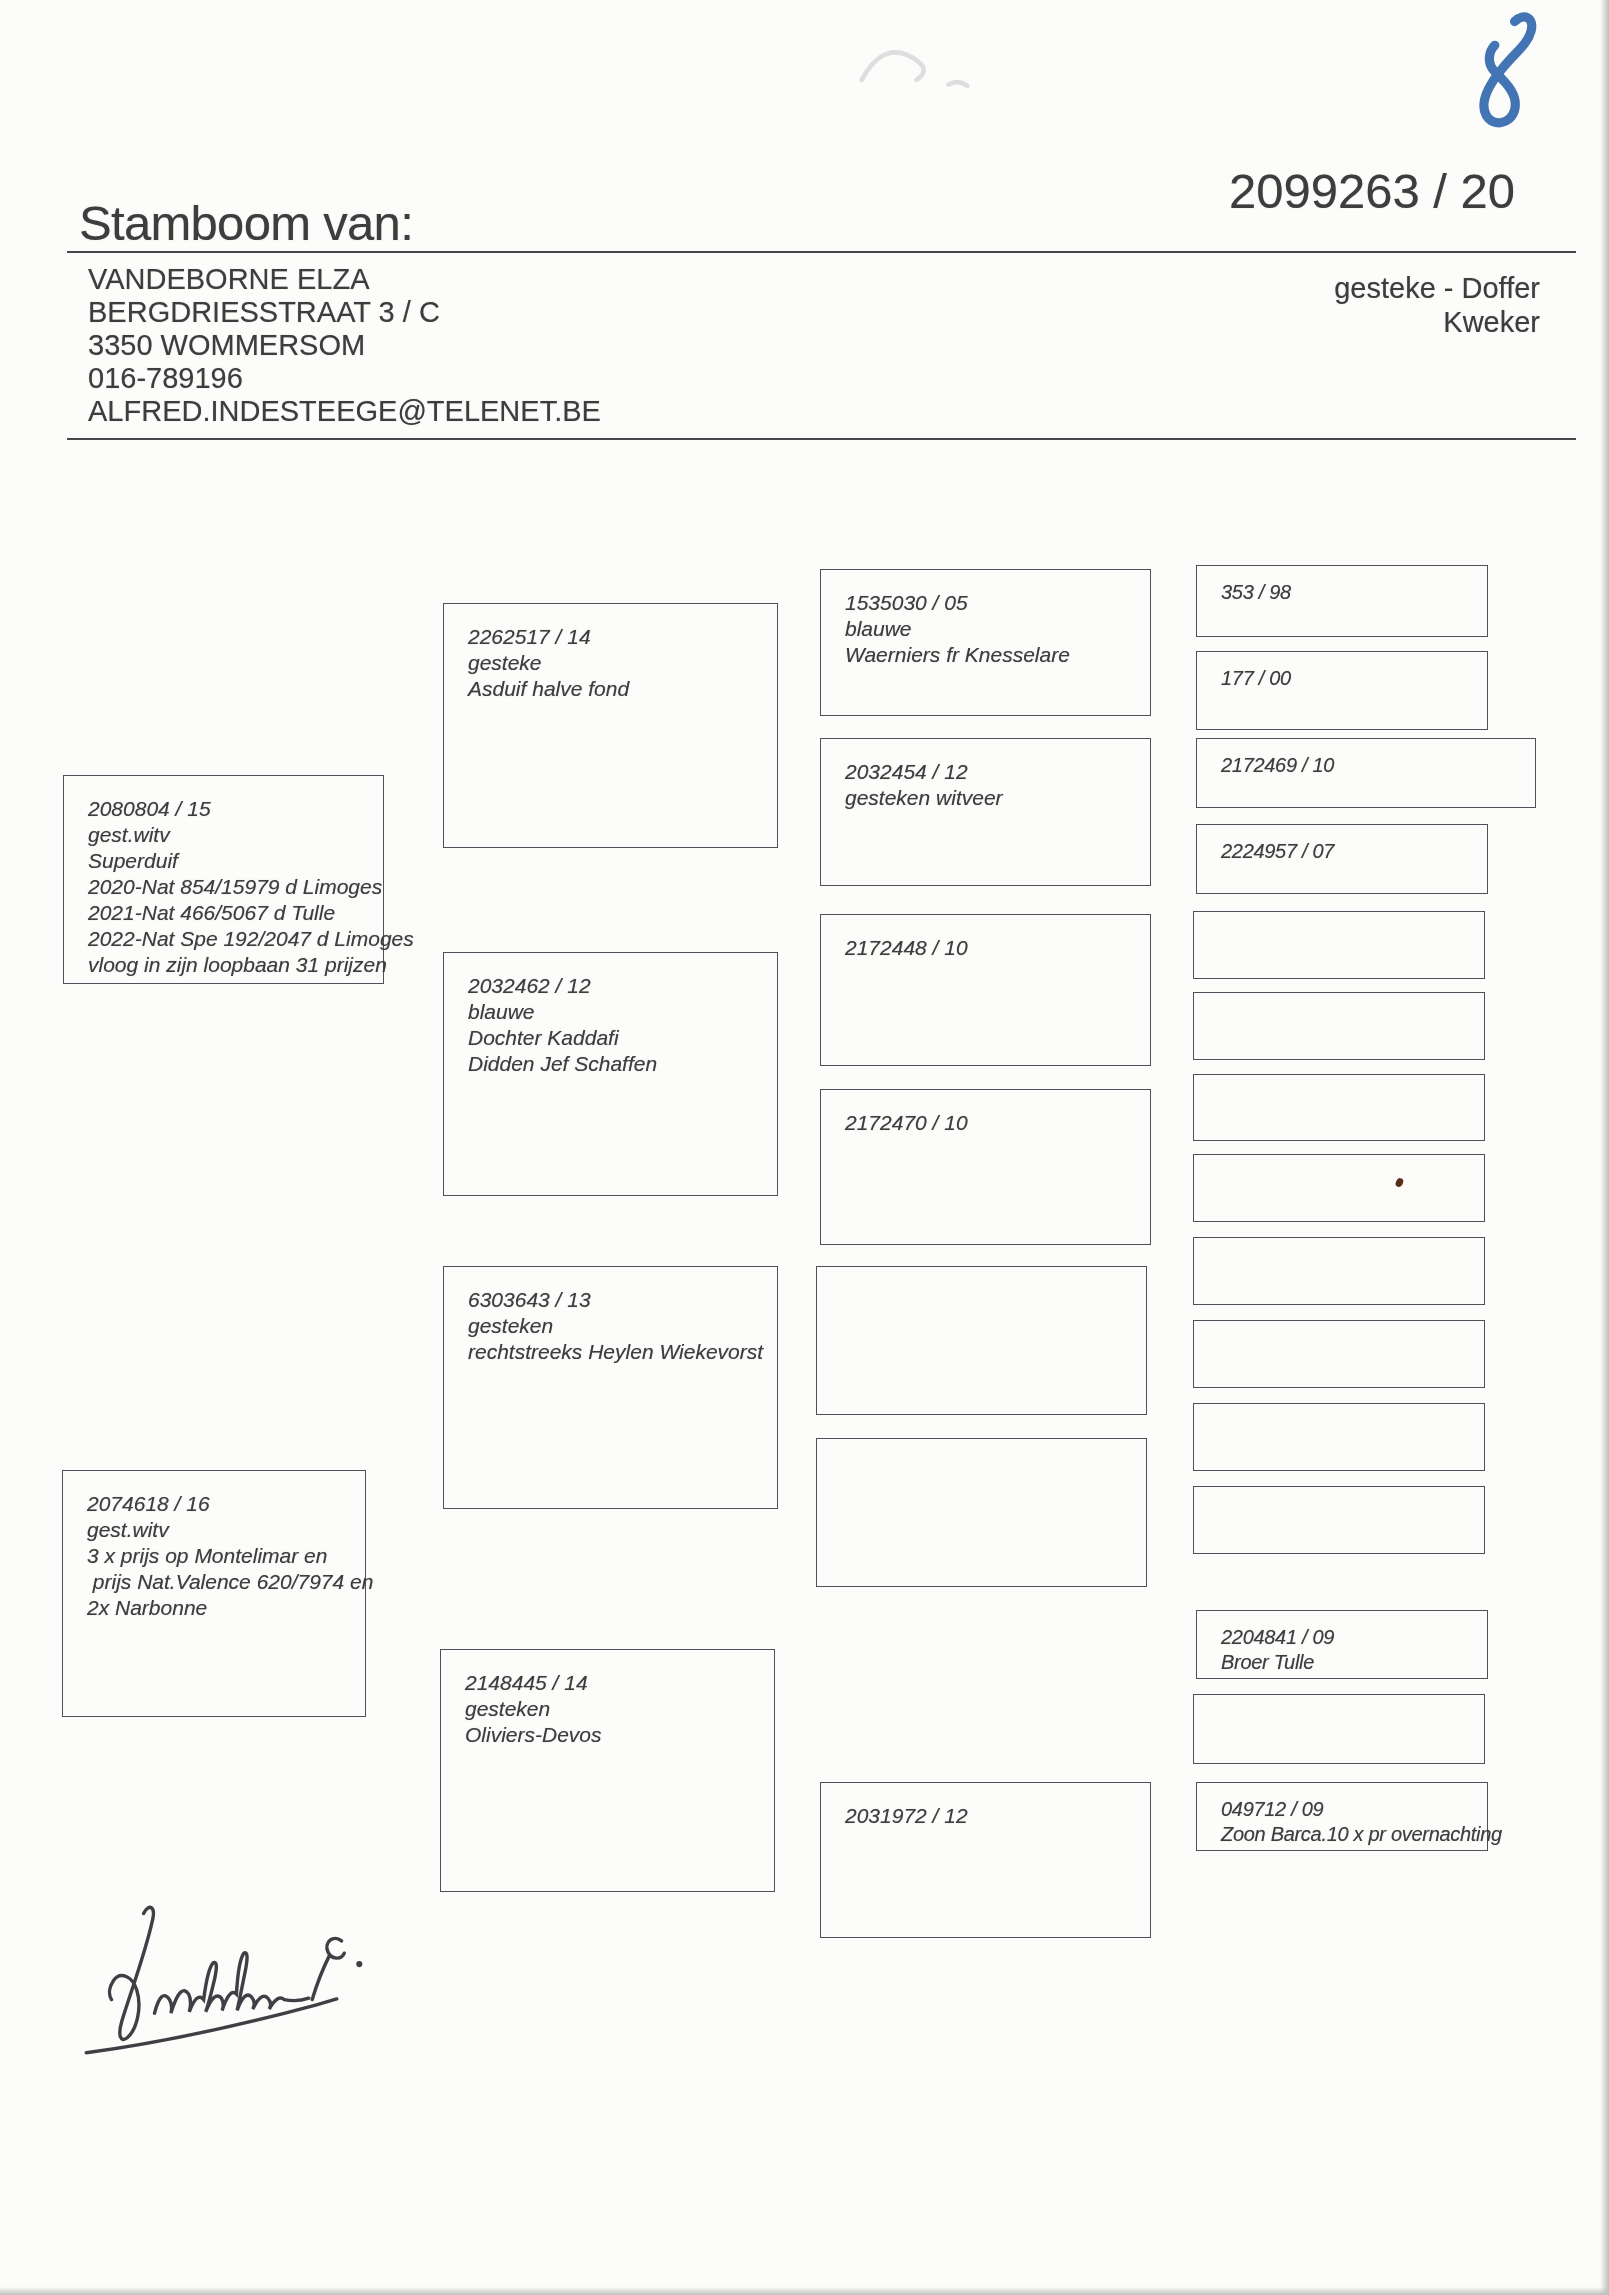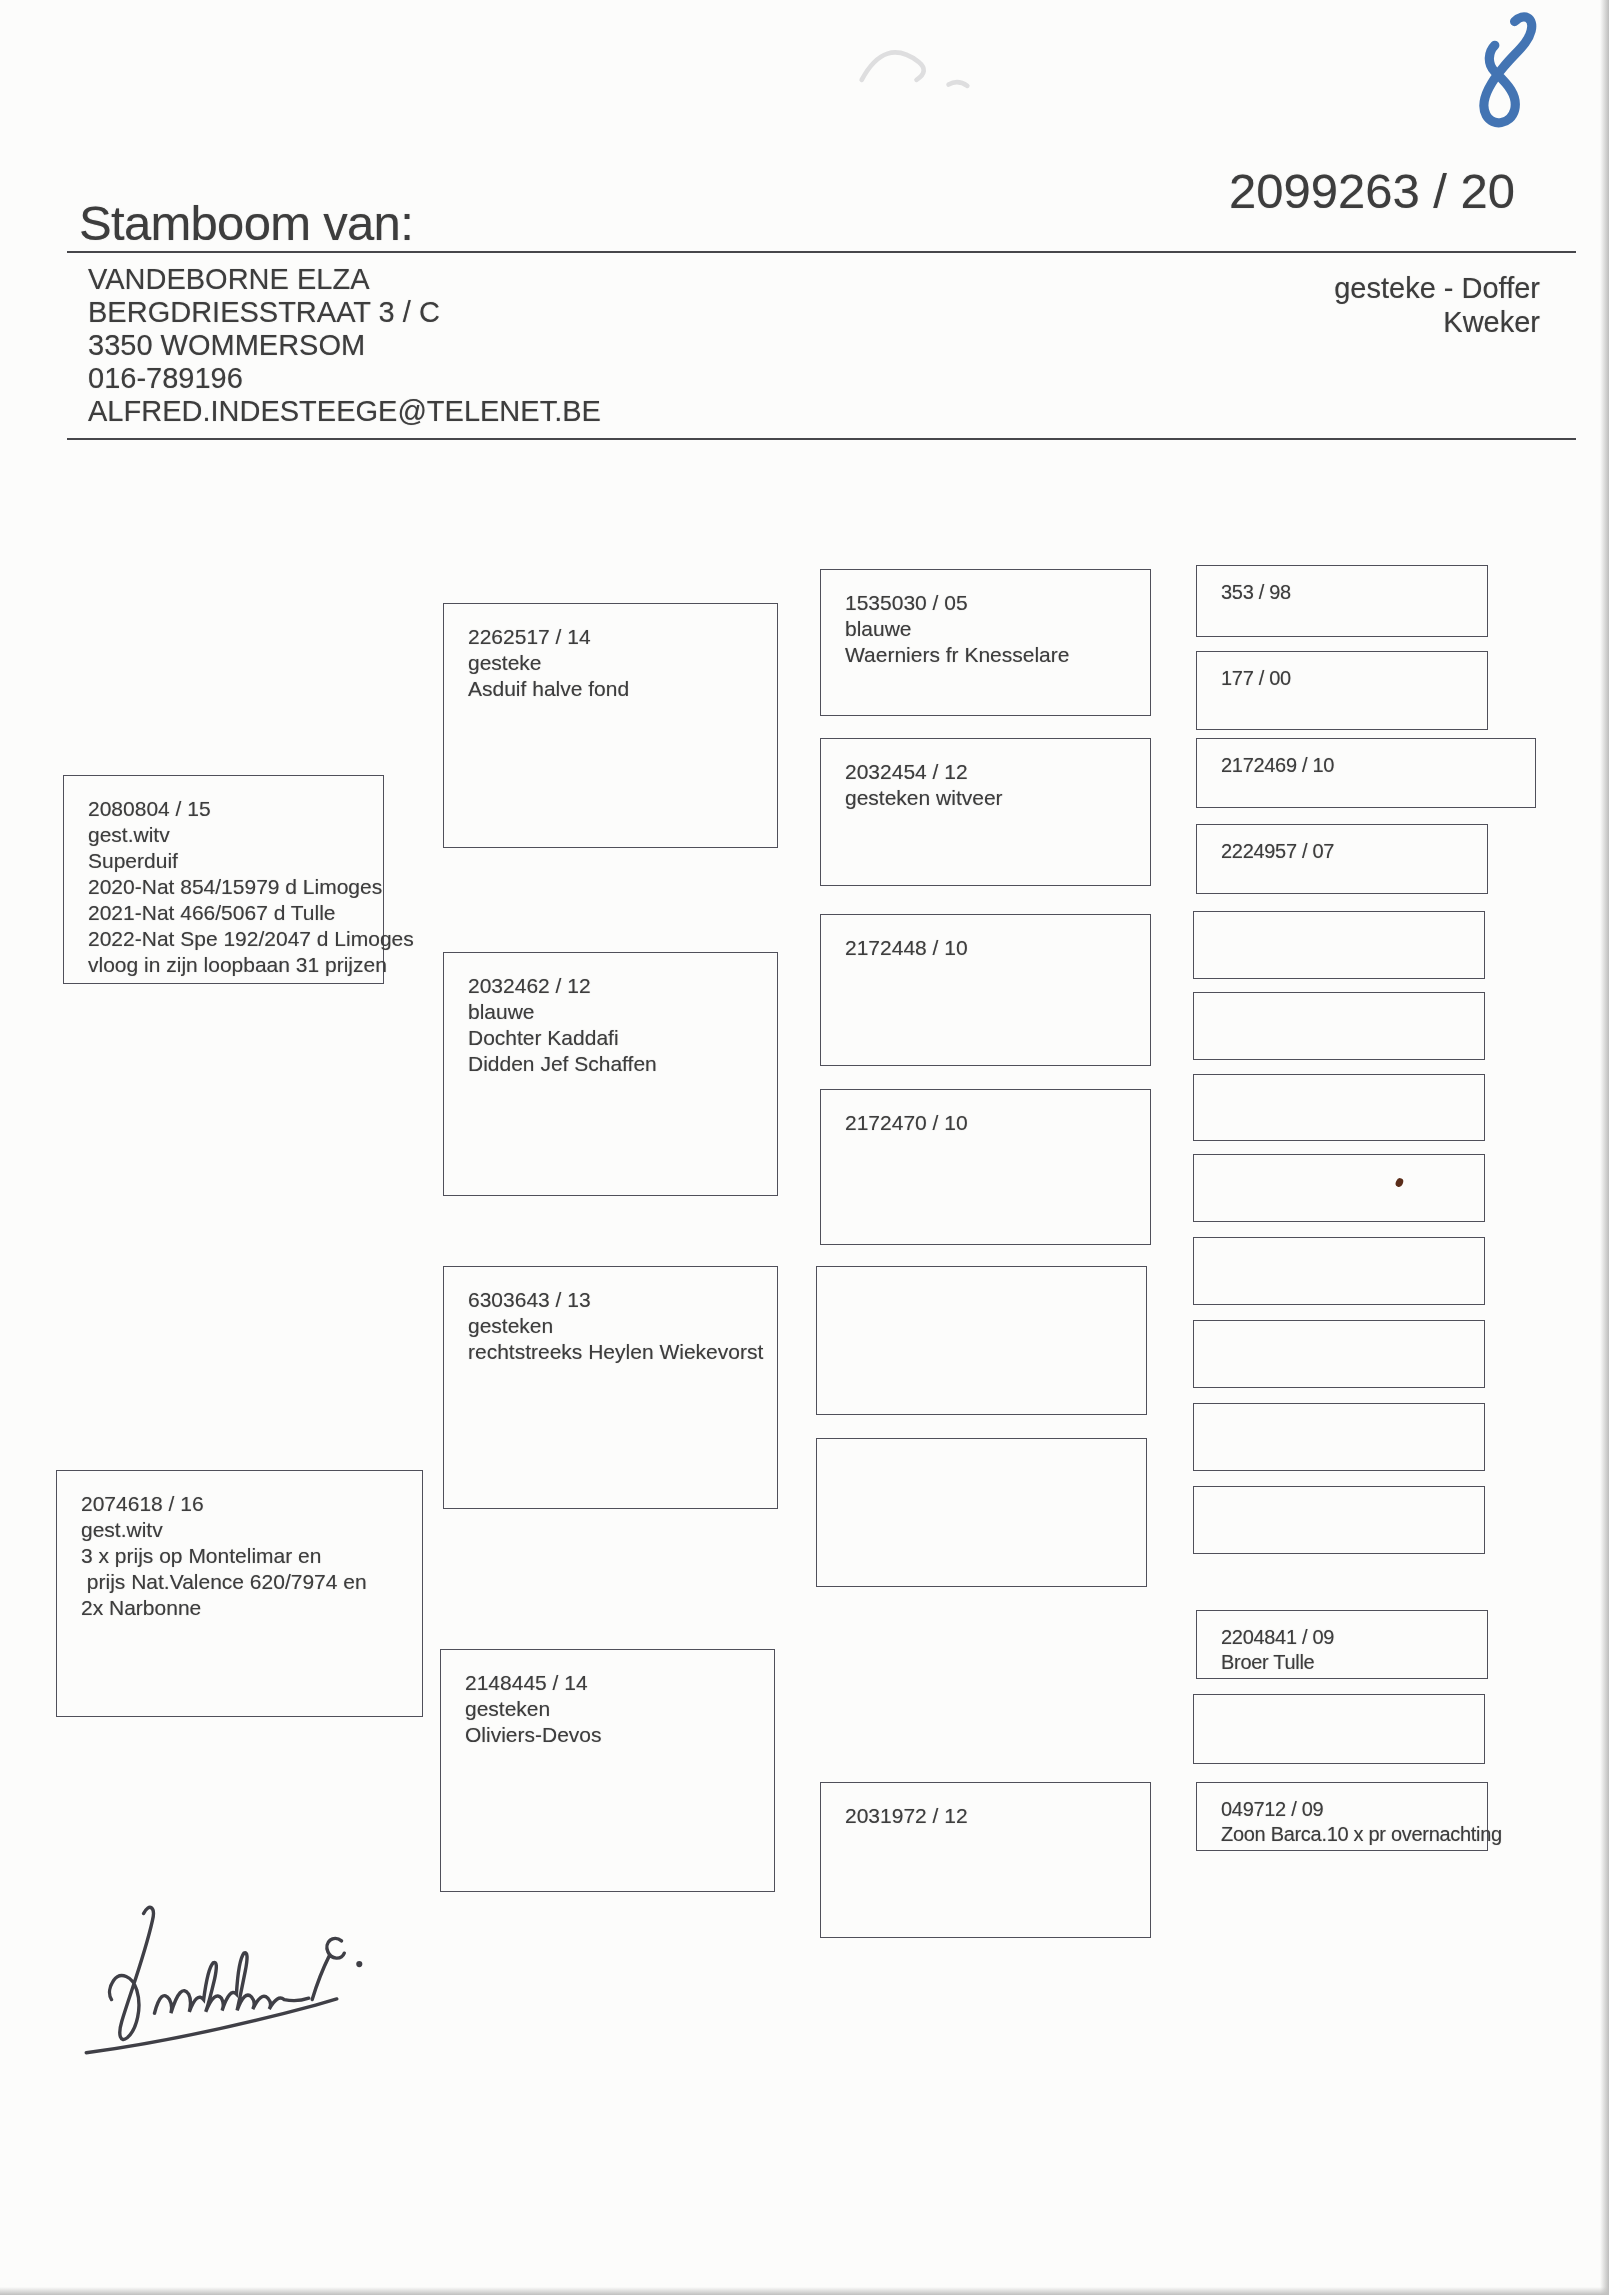--- a/index.html
+++ b/index.html
@@ -9,21 +9,21 @@
     font-family:"Liberation Sans", sans-serif;color:#3d3d3d;
   }
   .fuzz{text-shadow:0 0 0.9px rgba(70,70,70,.5);}
   .title{position:absolute;left:79px;top:160px;font-size:49px;letter-spacing:-0.7px;margin-top:35px;}
   .ring{position:absolute;top:163px;right:94px;font-size:49px;text-align:right;}
   .rule{position:absolute;left:67px;width:1509px;height:2px;background:#47474b;}
   .rule1{top:251px;}
   .rule2{top:438px;}
   .addr{position:absolute;left:80px;top:263px;font-size:29px;line-height:33px;margin-left:8px;}
   .birdtype{position:absolute;top:271px;right:69px;text-align:right;font-size:29px;line-height:34px;}
-  .box{position:absolute;border:1.3px solid #50505a;box-sizing:border-box;background:transparent;}
+  .box{position:absolute;border:1.3px solid #50505a;box-sizing:border-box;background:transparent;font-style:italic;}
   .box .txt{white-space:pre;padding:20px 0 0 24px;font-size:21px;line-height:26px;}
   .g4 .txt{padding-top:14px;font-size:20px;line-height:25px;letter-spacing:-0.3px;}
   .logo{position:absolute;left:1468px;top:10.7px;width:80px;height:132px;}
   .signature{position:absolute;left:75px;top:1904px;width:301px;height:157px;}
   .edge-right{position:absolute;top:0;right:0;width:9.4px;height:100%;
     background:linear-gradient(to right, rgba(190,190,190,0), #bdbdbc);}
   .edge-bottom{position:absolute;left:0;bottom:0;width:100%;height:8px;
     background:linear-gradient(to bottom, rgba(190,190,190,0), #c0c0bf);}
   .speck{position:absolute;left:1396px;top:1178px;width:6.7px;height:8.7px;border-radius:50%;
     background:#5a2d1a;transform:rotate(25deg);}
@@ -63,21 +63,21 @@
 
   <div class="box g1" style="left:63px;top:775px;width:321px;height:209px">
     <div class="txt fuzz">2080804 / 15
 gest.witv
 Superduif
 2020-Nat 854/15979 d Limoges
 2021-Nat 466/5067 d Tulle
 2022-Nat Spe 192/2047 d Limoges
 vloog in zijn loopbaan 31 prijzen</div>
   </div>
-  <div class="box g1" style="left:56px;top:1470px;width:367px;height:247px">
+  <div class="box g1" style="left:62px;top:1470px;width:304px;height:247px">
     <div class="txt fuzz">2074618 / 16
 gest.witv
 3 x prijs op Montelimar en
  prijs Nat.Valence 620/7974 en
 2x Narbonne</div>
   </div>
 
   <div class="box g2" style="left:443px;top:603px;width:335px;height:245px">
     <div class="txt fuzz">2262517 / 14
 gesteke

